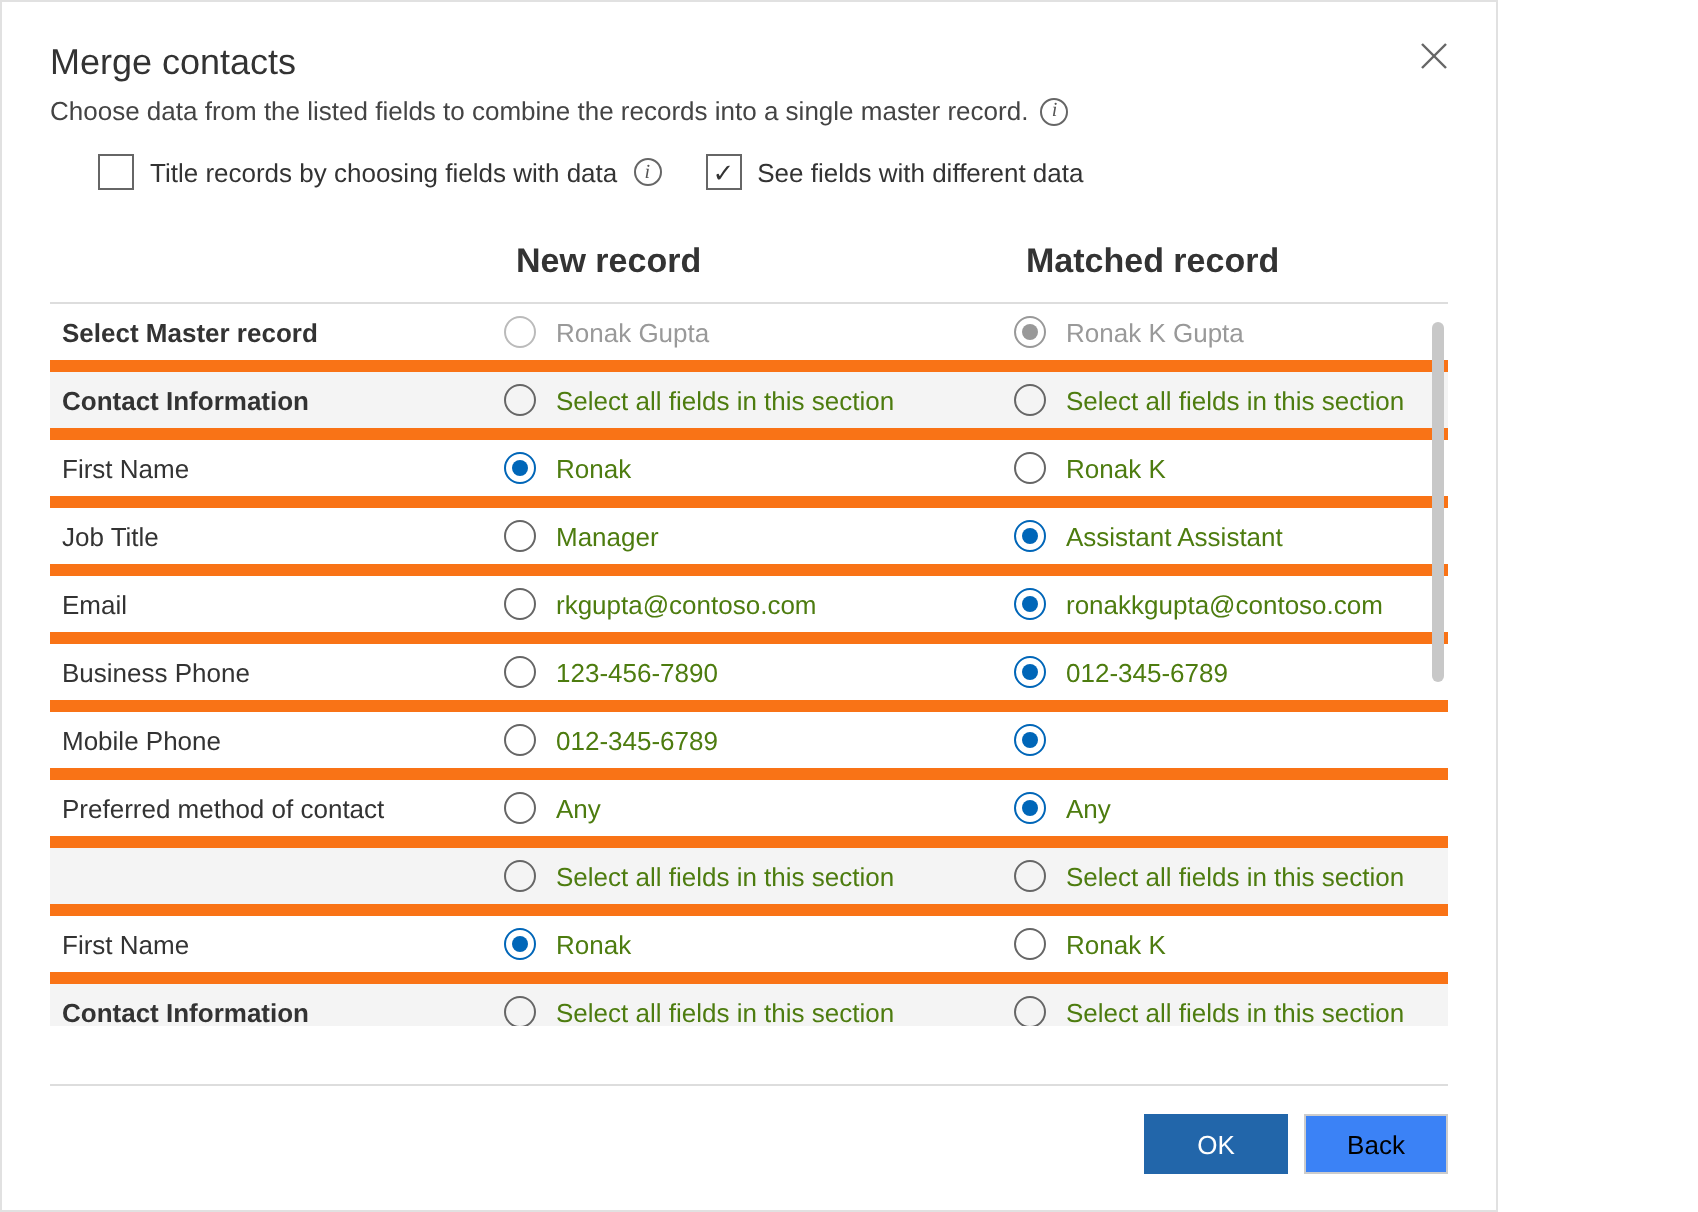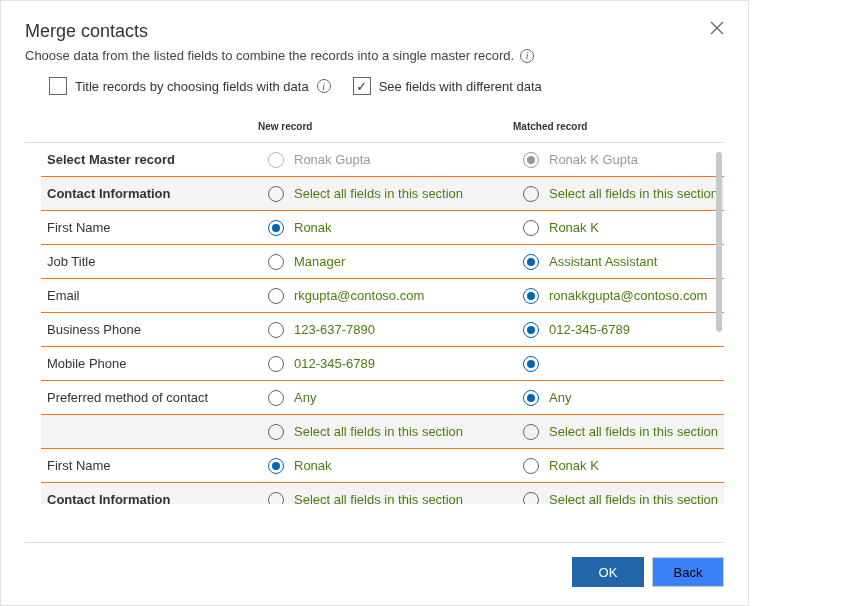--- a/index.html
+++ b/index.html
@@ -88,41 +88,40 @@
       position: relative;
       border-bottom: 1px solid #ddd;
     }
     .col-headers {
       display: grid;
       grid-template-columns: 225px 255px 1fr;
       padding: 8px 0 10px 0;
     }
     .col-header {
       font-weight: 600;
-      font-size: 10px;
+      font-size: 17px;
       text-align: left;
     }
     .col-header.new { padding-left: 8px; }
     .col-header.matched { padding-left: 8px; }
     .scroll-area {
       position: relative;
       height: 362px;
       overflow: hidden;
     }
     .rows {
       border-top: 1px solid #ddd;
     }
     .row {
       display: grid;
       grid-template-columns: 225px 255px 1fr;
       align-items: center;
       min-height: 34px;
-      border-bottom: 1px solid #f97316;
+      border-bottom: 6px solid #f97316;
       padding: 2px 0;
-      margin-left: 16px;
     }
     .row.section {
       background: #f4f4f4;
     }
     .row.master .label-cell {
       font-weight: 600;
     }
     .row.section .label-cell {
       font-weight: 600;
     }
@@ -297,21 +296,21 @@
             </div>
             <div class="radio-cell">
               <span class="radio selected"></span>
               <span class="radio-label">ronakkgupta@contoso.com</span>
             </div>
           </div>
           <div class="row field">
             <div class="label-cell">Business Phone</div>
             <div class="radio-cell">
               <span class="radio"></span>
-              <span class="radio-label">123-637-7890</span>
+              <span class="radio-label">123-456-7890</span>
             </div>
             <div class="radio-cell">
               <span class="radio selected"></span>
               <span class="radio-label">012-345-6789</span>
             </div>
           </div>
           <div class="row field">
             <div class="label-cell">Mobile Phone</div>
             <div class="radio-cell">
               <span class="radio"></span>

